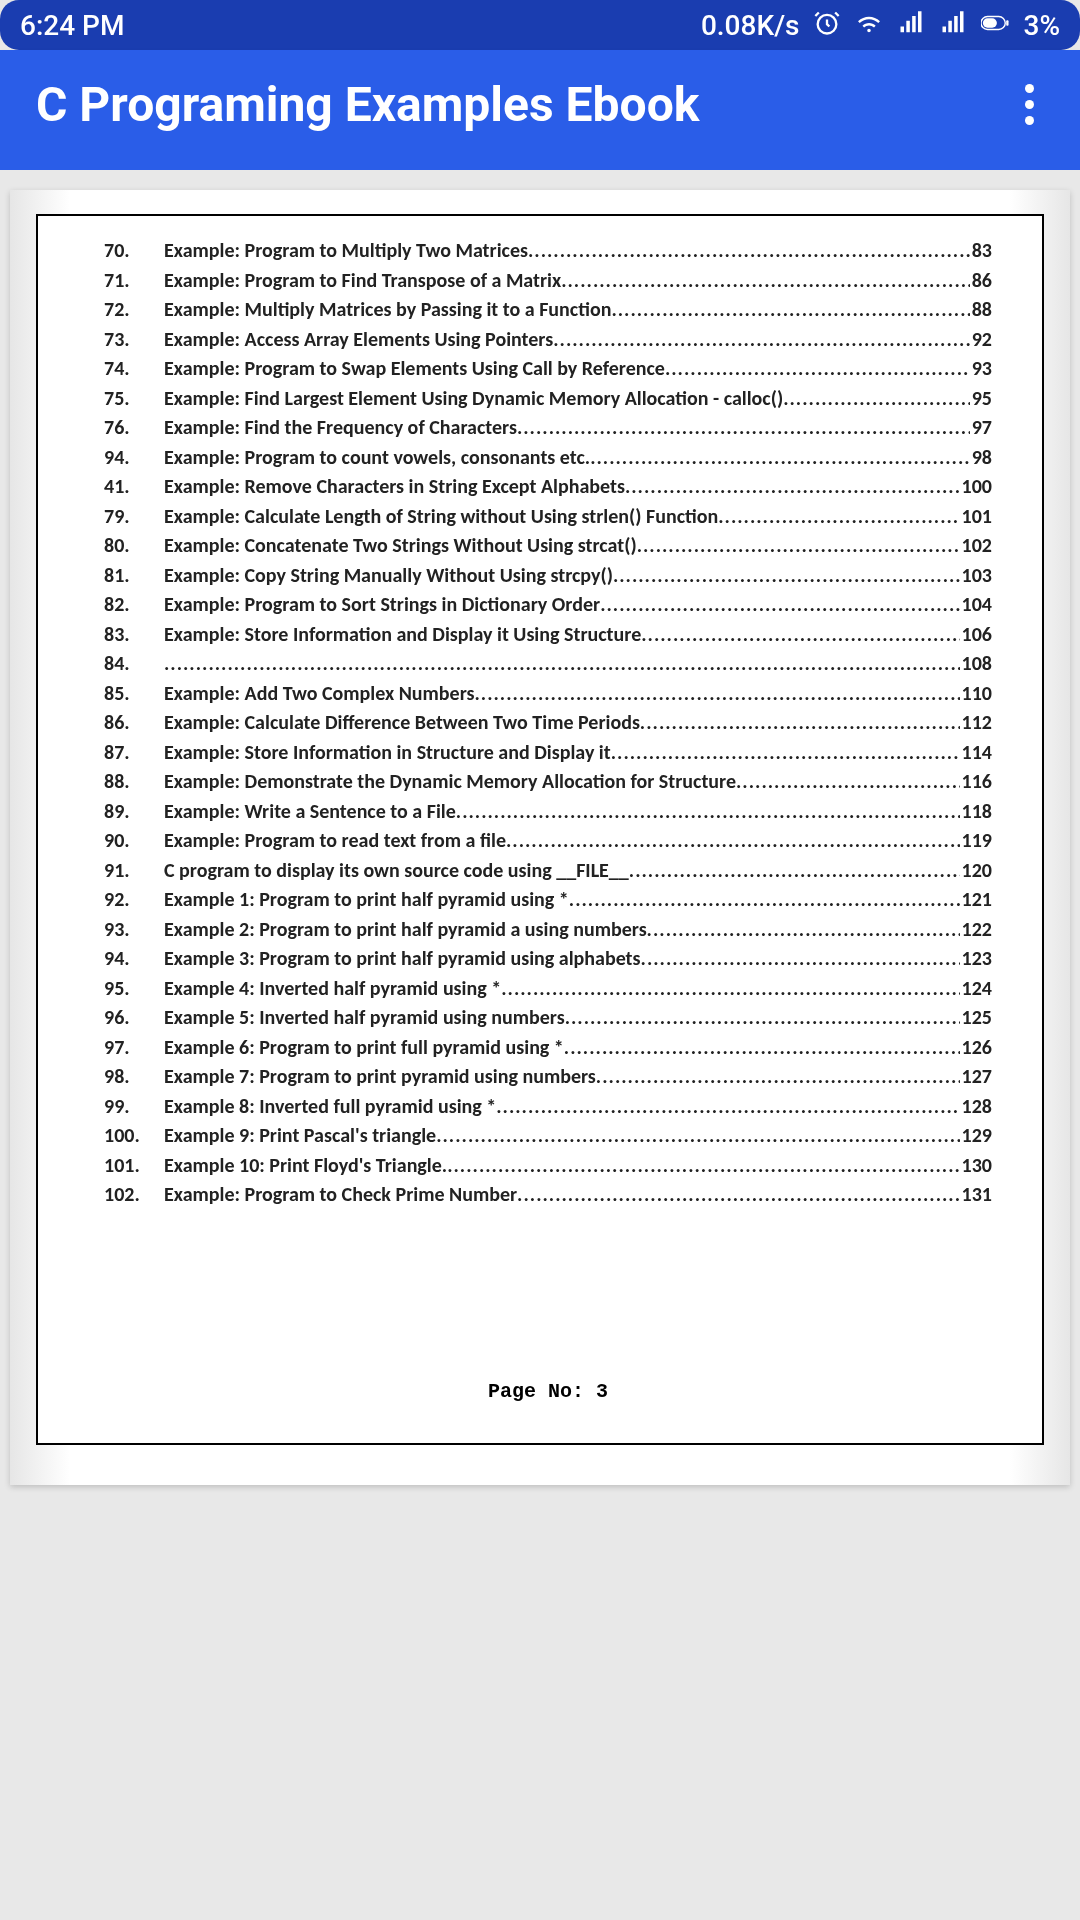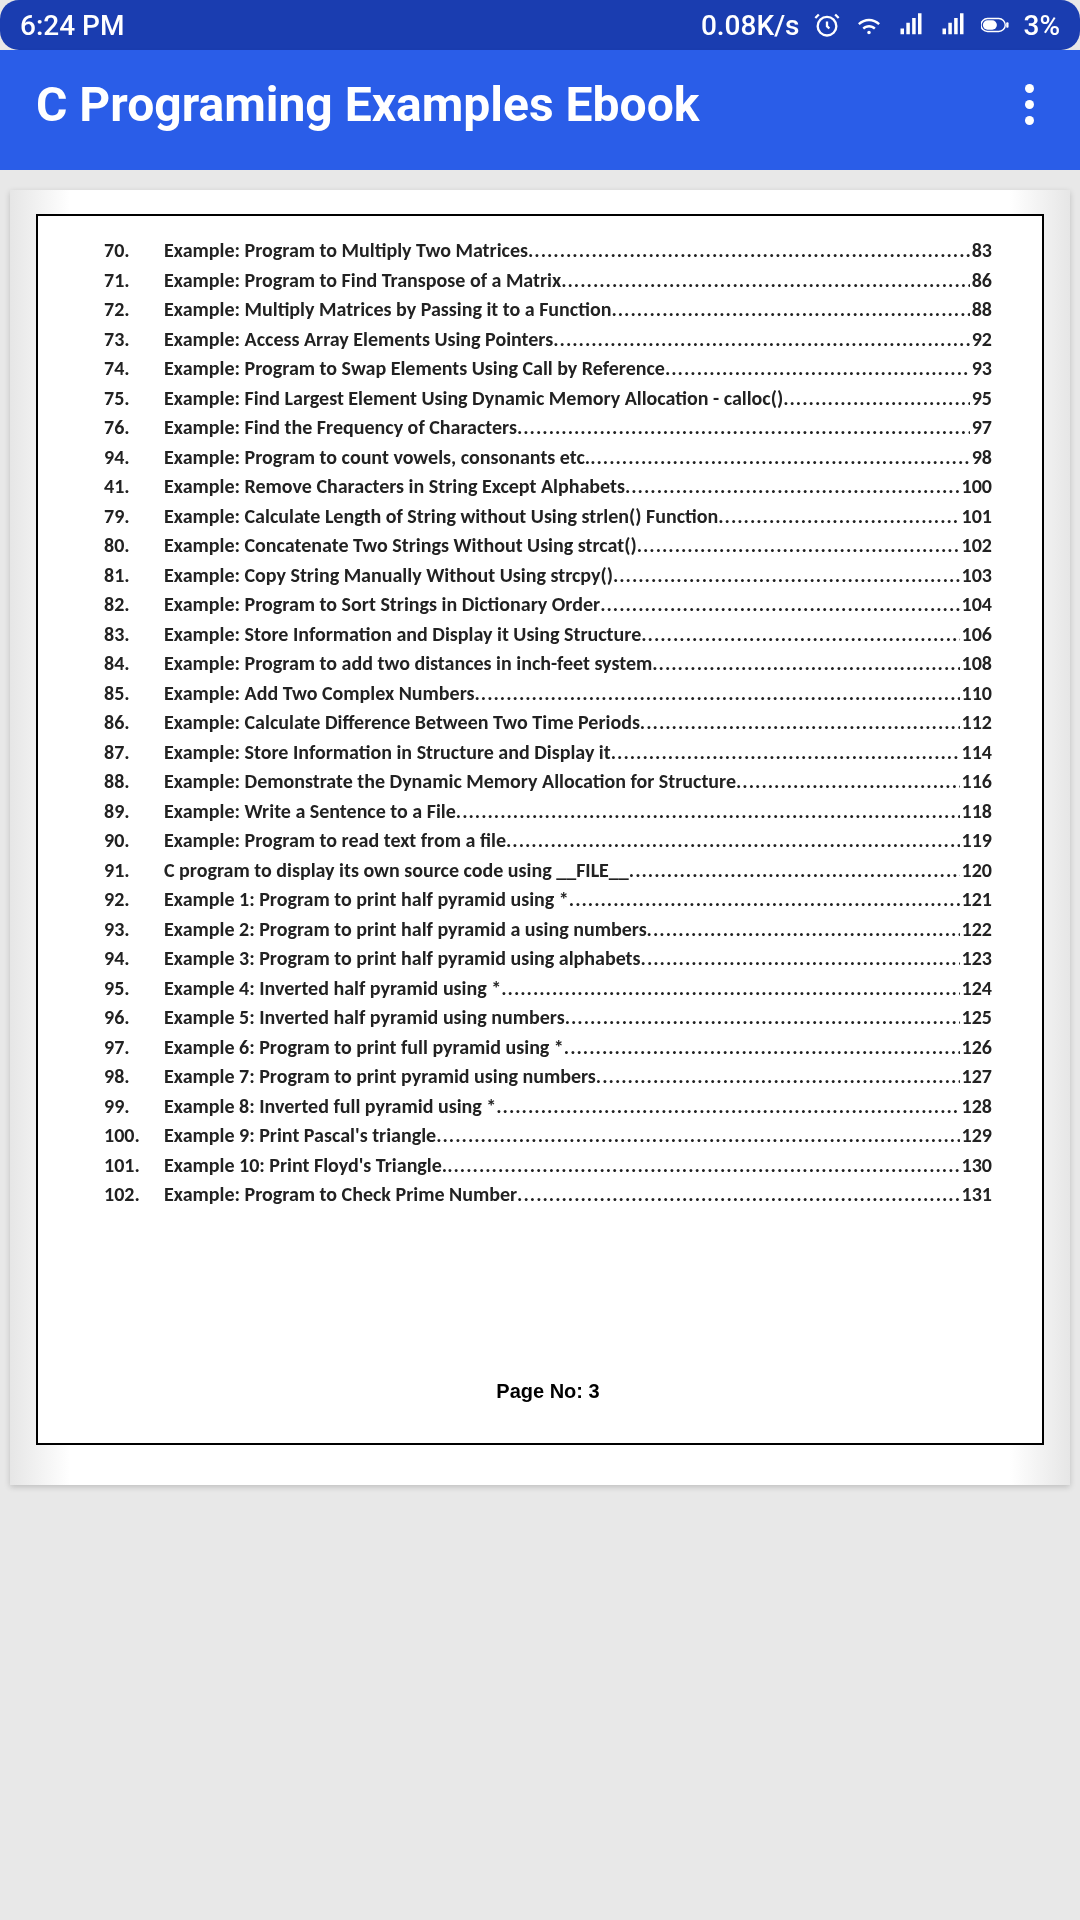--- a/index.html
+++ b/index.html
@@ -11,21 +11,21 @@
     background: #1a3db0;
     color: #fff;
     display: flex;
     align-items: center;
     justify-content: space-between;
     padding: 0 20px;
     font-size: 28px;
     font-weight: 500;
     border-radius: 19px;
   }
-  .status-right { display: flex; align-items: center; gap: 14px; }
+  .status-right { display: flex; gap: 14px; }
   .status-right svg { width: 28px; height: 28px; }
 
   
   .app-bar {
     height: 120px;
     background: #2a5de8;
     color: #fff;
     display: flex;
     align-items: center;
     justify-content: space-between;
@@ -77,21 +77,21 @@
   .toc-dots {
     flex: 1;
     overflow: hidden;
     letter-spacing: 1px;
   }
   .toc-dots::before { content: "................................................................................................................................................................................."; }
   .toc-page { flex-shrink: 0; padding-left: 2px; }
 
   .page-footer {
     text-align: center;
-    font-family: Liberation Sans, sans-serif;
+    font-family: Liberation Mono, monospace;
     font-size: 20px;
     font-weight: 700;
     color: #000;
     margin-top: 170px;
   }
 </style>
 </head>
 <body>
 
 <div class="status-bar">
@@ -212,21 +212,20 @@
             <span class="toc-page">104</span>
           </div>
           <div class="toc-row">
             <span class="toc-num">83.</span>
             <span class="toc-title">Example: Store Information and Display it Using Structure</span>
             <span class="toc-dots"></span>
             <span class="toc-page">106</span>
           </div>
           <div class="toc-row">
             <span class="toc-num">84.</span>
-            <span class="toc-title">Example: Program to add two distances in inch-feet system </span>
             <span class="toc-dots"></span>
             <span class="toc-page">108</span>
           </div>
           <div class="toc-row">
             <span class="toc-num">85.</span>
             <span class="toc-title">Example: Add Two Complex Numbers </span>
             <span class="toc-dots"></span>
             <span class="toc-page">110</span>
           </div>
           <div class="toc-row">

